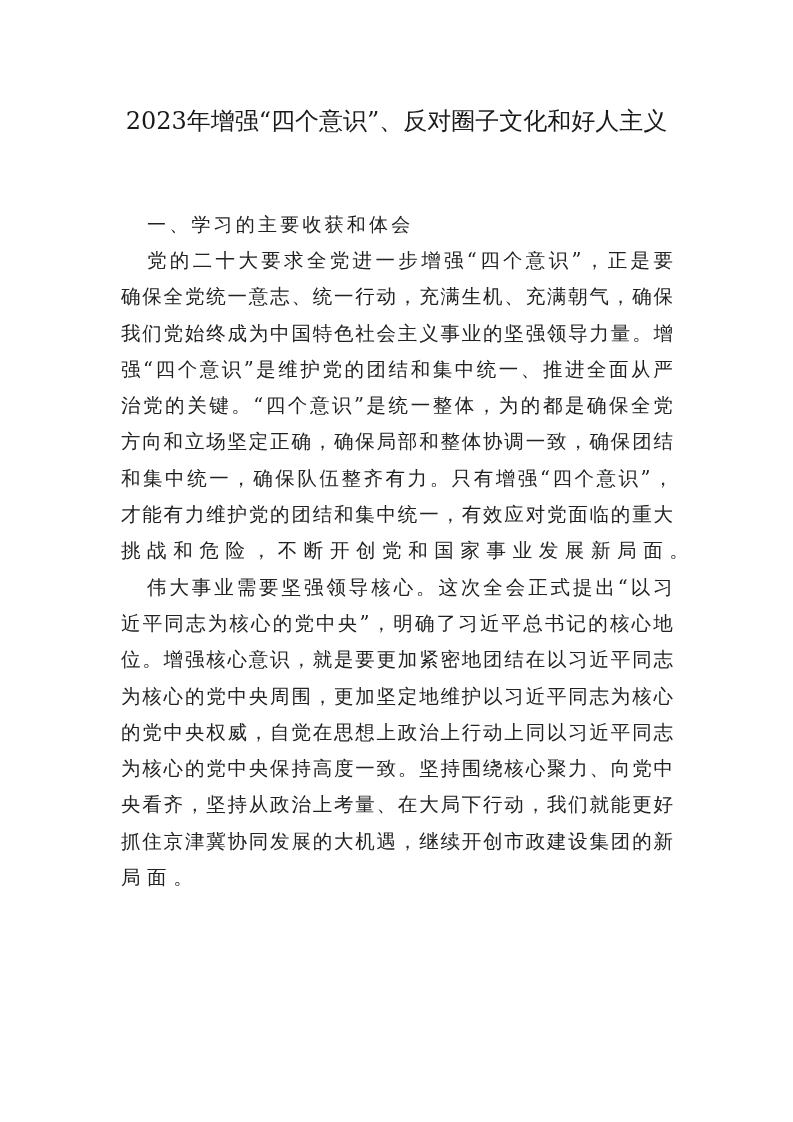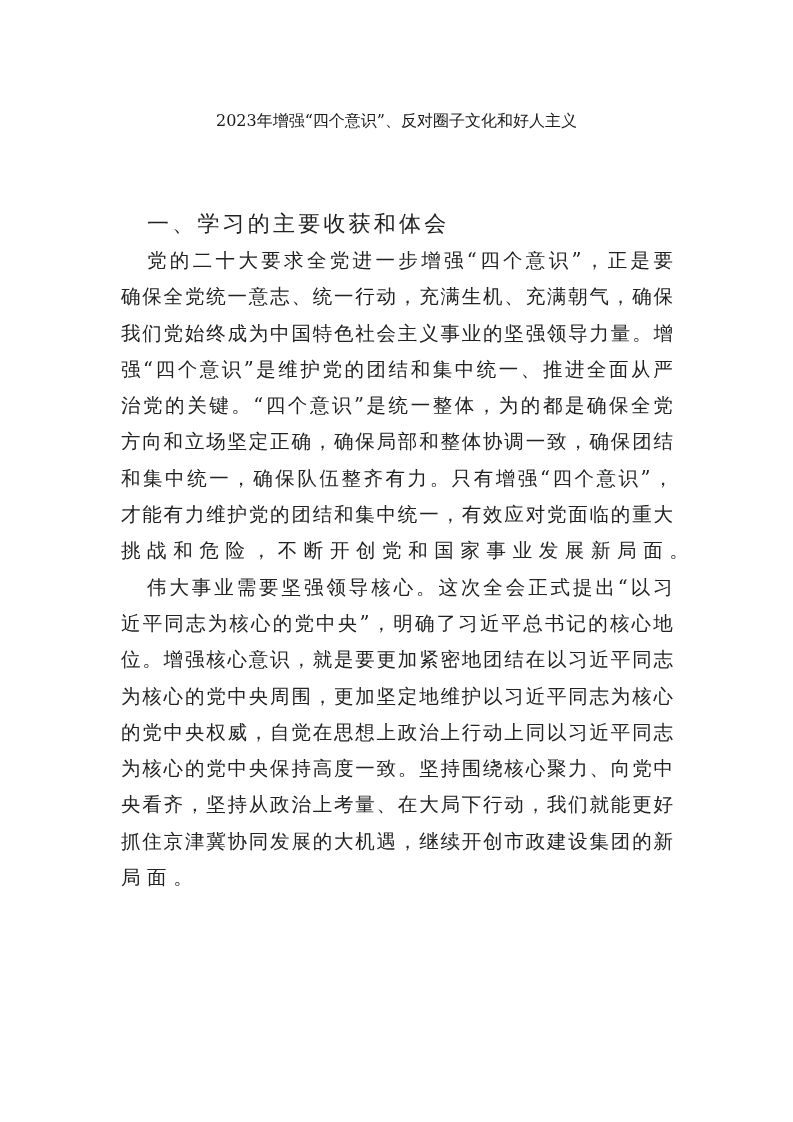--- a/index.html
+++ b/index.html
@@ -21,39 +21,39 @@
       top: 0;
       width: 793px;
       height: 1122px;
       background: #ffffff;
     }
     .title {
       position: absolute;
       left: 100px;
       width: 593px;
       text-align: center;
-      font-size: 16px;
+      font-size: 24px;
       line-height: 46px;
       top: 98px;
       color: #1a1a1a;
       font-family: "DejaVu Serif", "Liberation Serif", serif;
       letter-spacing: 0px;
     }
     .title .line {
       display: block;
       white-space: nowrap;
     }
     .body {
       position: absolute;
       left: 121px;
       top: 205px;
       width: 552px;
     }
     .section-heading {
-      font-size: 22px;
+      font-size: 19px;
       line-height: 38px;
       height: 38px;
       padding-left: 26px;
       letter-spacing: 3.2px;
       white-space: nowrap;
       color: #222;
     }
     .para-line {
       font-size: 19.5px;
       line-height: 36.3px;

